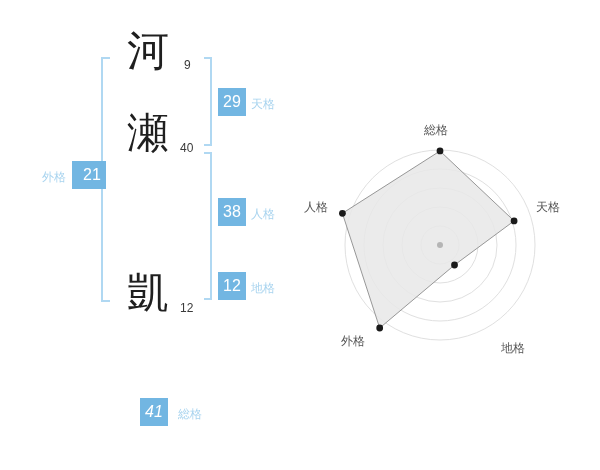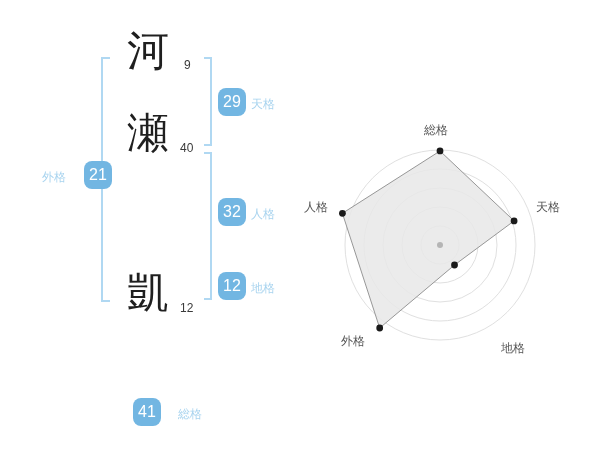--- a/index.html
+++ b/index.html
@@ -5,21 +5,21 @@
   html,body{margin:0;padding:0;}
   body{
     width:600px;height:470px;background:#ffffff;position:relative;overflow:hidden;
     font-family:"Liberation Sans","DejaVu Sans",sans-serif;
   }
   .abs{position:absolute;}
   .kanji{font-size:42px;color:#1f1f1f;line-height:1;}
   .strokes{font-size:12px;color:#3a3a3a;}
   .kaku-box{
     width:28px;height:28px;background:#72b6e2;color:#ffffff;
-    font-size:16px;display:flex;align-items:center;justify-content:center;border-radius:8px;
+    font-size:16px;display:flex;align-items:center;justify-content:center;
   }
   .kaku-label{font-size:12px;color:#a9d4ef;}
   .bracket{box-sizing:border-box;}
   .bracket-left{border:2px solid #b0d8f2;border-right:none;}
   .bracket-right{border:2px solid #b0d8f2;border-left:none;}
   .axis-label{font-size:12px;color:#565656;}
 </style>
 </head>
 <body>
 
@@ -34,30 +34,30 @@
 
   <div class="abs kanji" style="left:127px;top:112px;">瀬</div>
   <div class="abs strokes" style="left:180px;top:141px;">40</div>
 
   <div class="abs kanji" style="left:127px;top:272px;">凱</div>
   <div class="abs strokes" style="left:180px;top:301px;">12</div>
 
   <div class="abs kaku-box" style="left:218px;top:88px;">29</div>
   <div class="abs kaku-label" style="left:251px;top:96px;">天格</div>
 
-  <div class="abs kaku-box" style="left:218px;top:198px;">32</div>
+  <div class="abs kaku-box" style="left:218px;top:198px;">38</div>
   <div class="abs kaku-label" style="left:251px;top:206px;">人格</div>
 
   <div class="abs kaku-box" style="left:218px;top:272px;">12</div>
   <div class="abs kaku-label" style="left:251px;top:280px;">地格</div>
 
   <div class="abs kaku-label" style="left:42px;top:169px;">外格</div>
-  <div class="abs kaku-box" style="left:84px;top:161px;">21</div>
+  <div class="abs kaku-box" style="left:72px;top:161px;padding-left:6px;">21</div>
 
-  <div class="abs kaku-box" style="left:133px;top:398px;">41</div>
+  <div class="abs kaku-box" style="left:140px;top:398px;font-style:italic;">41</div>
   <div class="abs kaku-label" style="left:178px;top:406px;">総格</div>
 </div>
 
 <div class="abs" style="left:290px;top:100px;width:310px;height:290px;">
   <svg class="abs" width="280" height="270" viewBox="0 0 280 270" style="left:0;top:10px;">
       <circle cx="150" cy="135" r="95" fill="none" stroke="#e0e0e0" stroke-width="1"></circle>
       <circle cx="150" cy="135" r="76" fill="none" stroke="#e0e0e0" stroke-width="1"></circle>
       <circle cx="150" cy="135" r="57" fill="none" stroke="#e0e0e0" stroke-width="1"></circle>
       <circle cx="150" cy="135" r="38" fill="none" stroke="#e0e0e0" stroke-width="1"></circle>
       <circle cx="150" cy="135" r="19" fill="none" stroke="#e0e0e0" stroke-width="1"></circle>

